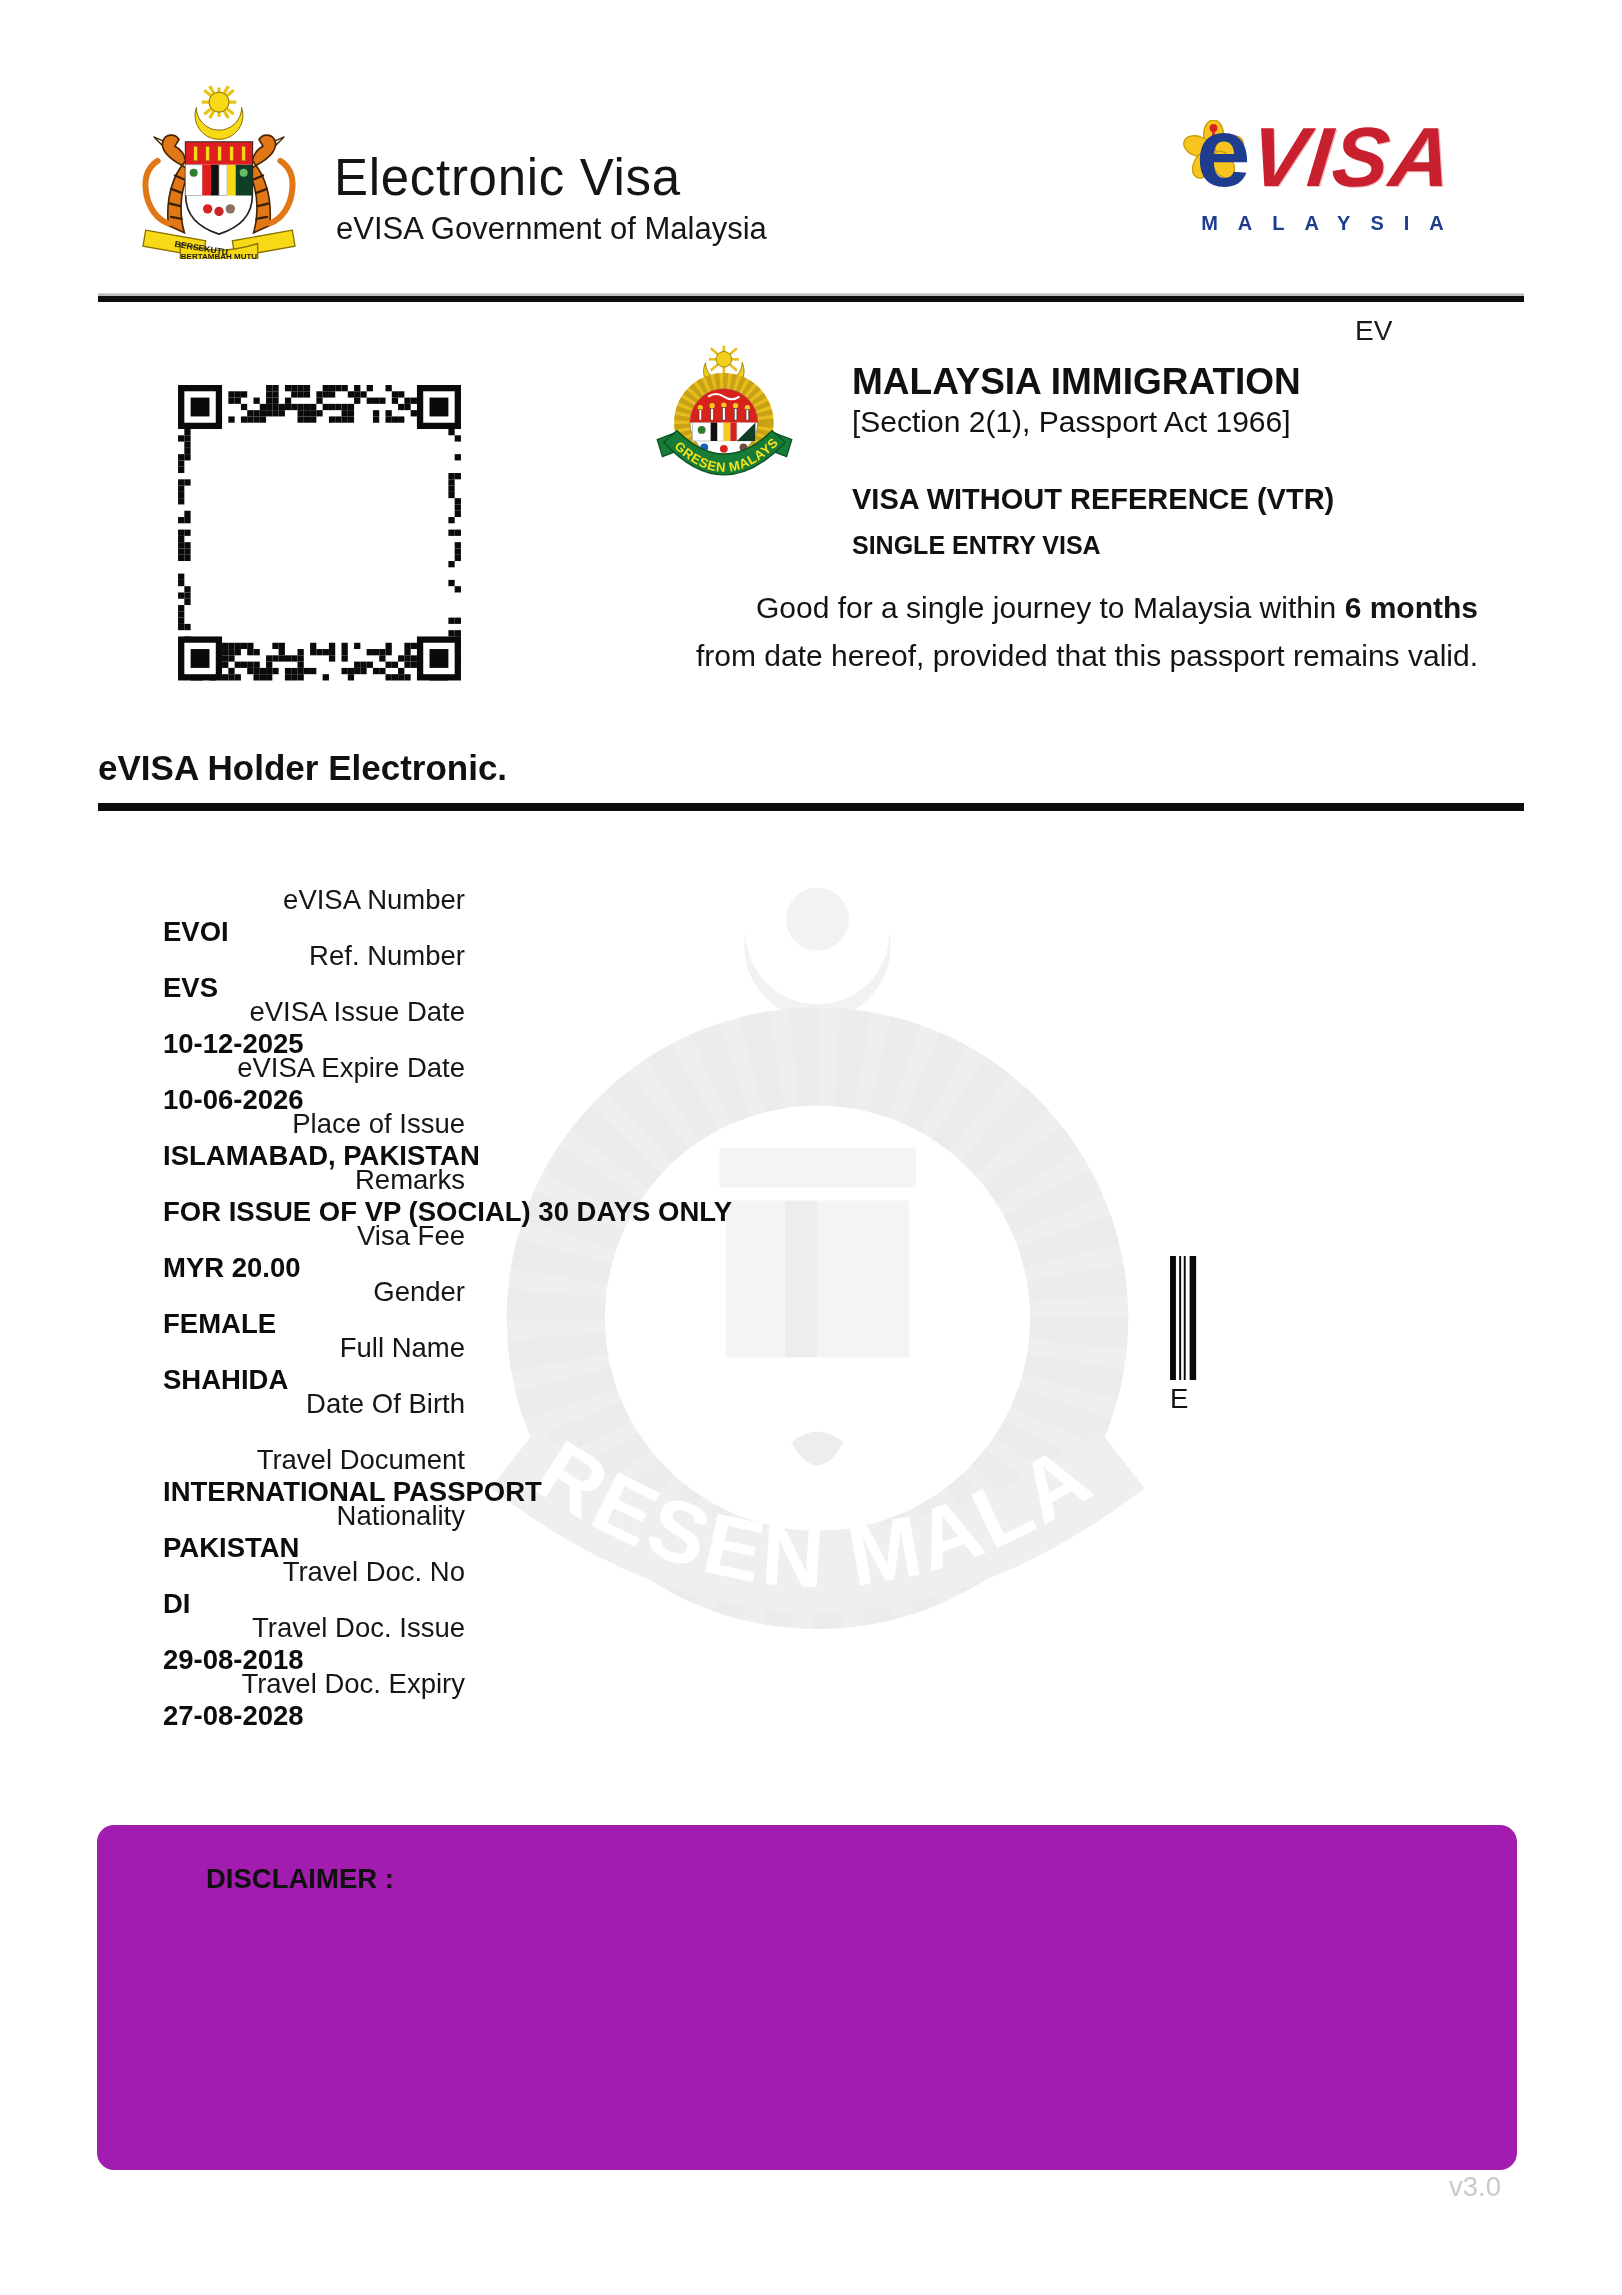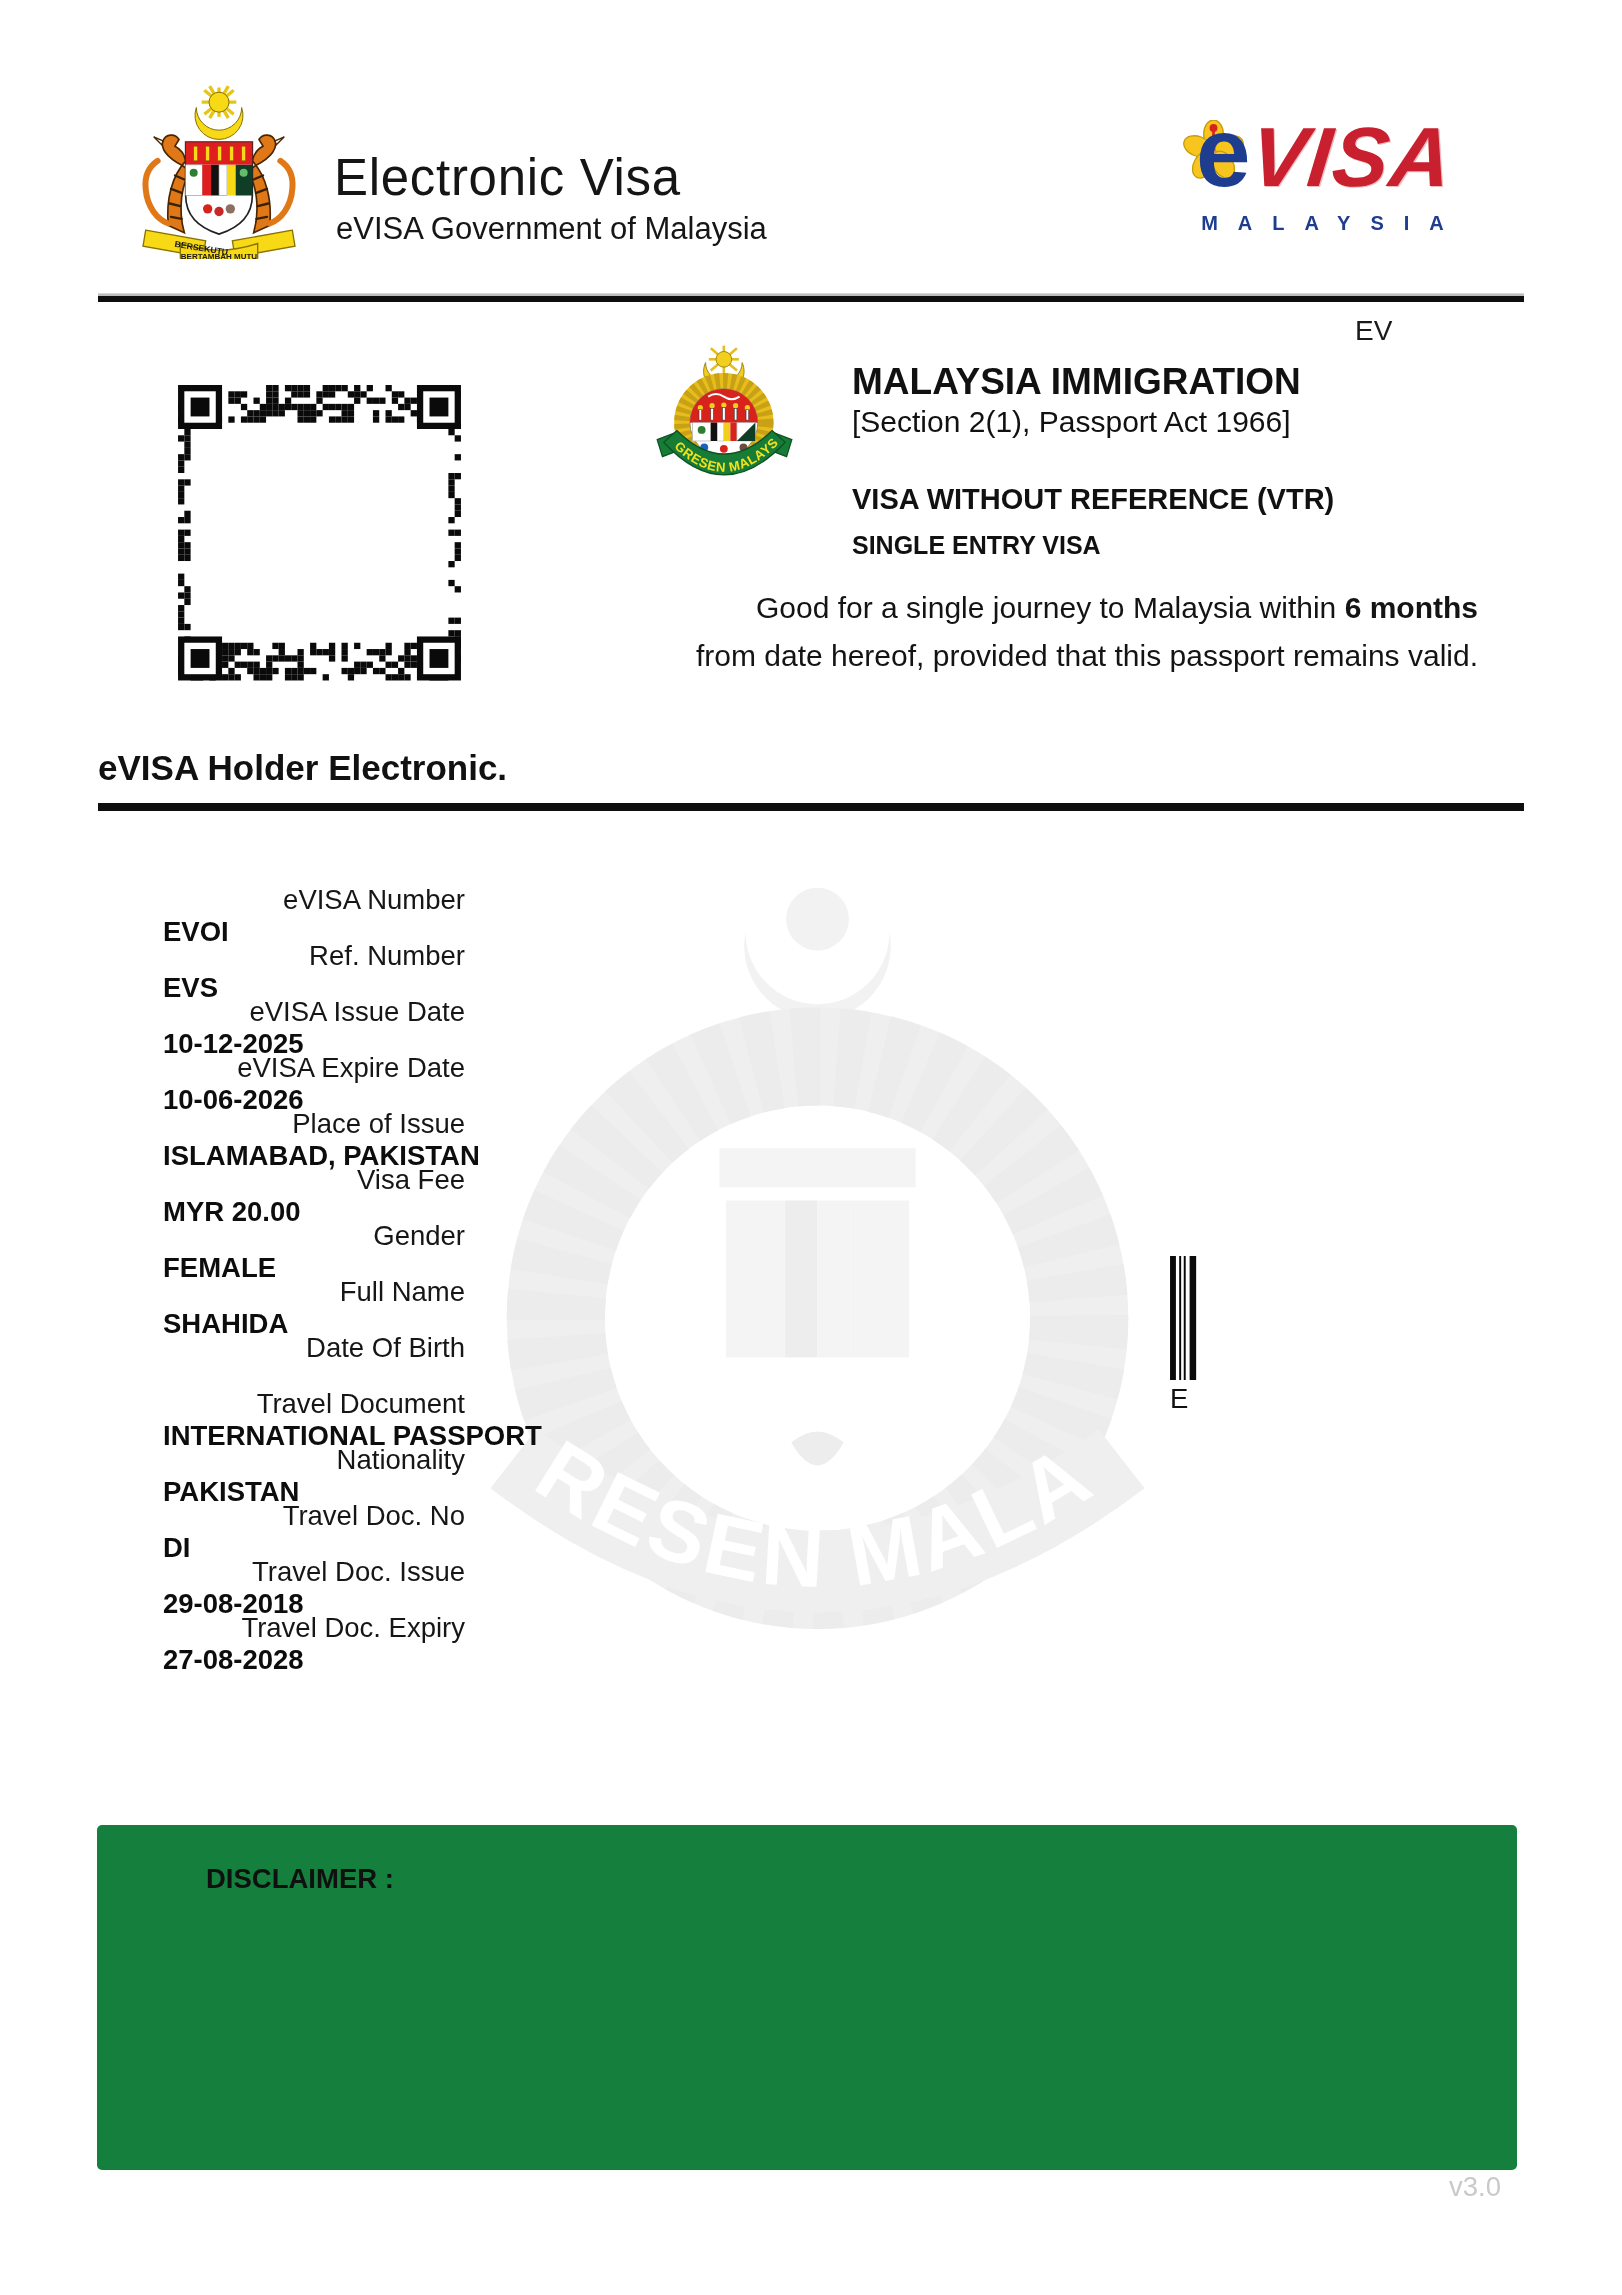--- a/index.html
+++ b/index.html
@@ -47,21 +47,21 @@
   .fields{position:absolute;left:98px;top:884px;width:1112px;z-index:2;}
   .field-row{display:flex;align-items:baseline;height:56px;flex-direction:column;}
   .field-label{width:302px;text-align:right;font-size:27.5px;color:#161616;flex:none;}
   .field-value{margin-left:65px;font-size:27.5px;font-weight:bold;color:#0d0d0d;white-space:nowrap;}
 
   .barcode{position:absolute;left:1170px;top:1256px;z-index:2;}
   .barcode-label{position:absolute;left:1170px;top:1383px;font-size:27.5px;z-index:2;}
 
   
   .disclaimer{position:absolute;left:97px;top:1825px;width:1420px;height:345px;
-              background:#15803d;border-radius:5px;box-sizing:border-box;
+              background:#a21caf;border-radius:17px;box-sizing:border-box;
               padding:38px 39px 0 109px;z-index:2;}
   .disc-heading{font-size:27.5px;font-weight:bold;color:#101010;}
   .disc-p1{margin-top:33px;}
   .disc-p2{margin-top:27.5px;}
   .disc-line{font-size:21px;line-height:36px;color:#141414;}
 
   .version{position:absolute;left:1439px;top:2171px;width:72px;text-align:center;
            font-size:27.5px;color:#c9c9c9;z-index:2;}
 </style>
 </head>
@@ -617,20 +617,24 @@
       </div>
       <div class="field-row">
         <div class="field-label">eVISA Expire Date</div>
         <div class="field-value">10-06-2026</div>
       </div>
       <div class="field-row">
         <div class="field-label">Place of Issue</div>
         <div class="field-value">ISLAMABAD, PAKISTAN</div>
       </div>
       <div class="field-row">
+        <div class="field-label">Remarks</div>
+        <div class="field-value">FOR ISSUE OF VP (SOCIAL) 30 DAYS ONLY</div>
+      </div>
+      <div class="field-row">
         <div class="field-label">Visa Fee</div>
         <div class="field-value">MYR 20.00</div>
       </div>
       <div class="field-row">
         <div class="field-label">Gender</div>
         <div class="field-value">FEMALE</div>
       </div>
       <div class="field-row">
         <div class="field-label">Full Name</div>
         <div class="field-value">SHAHIDA</div>

